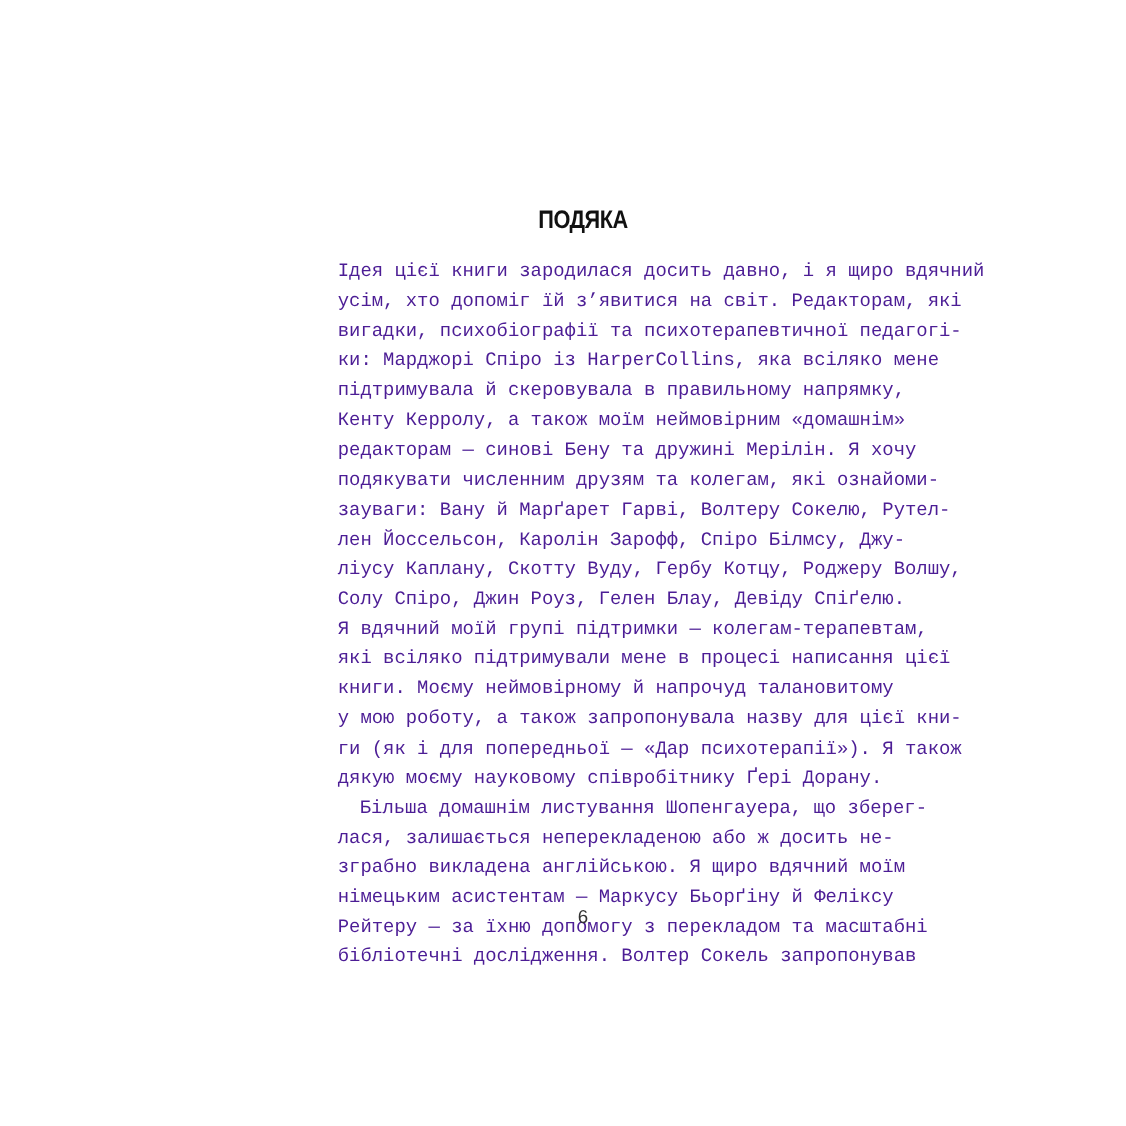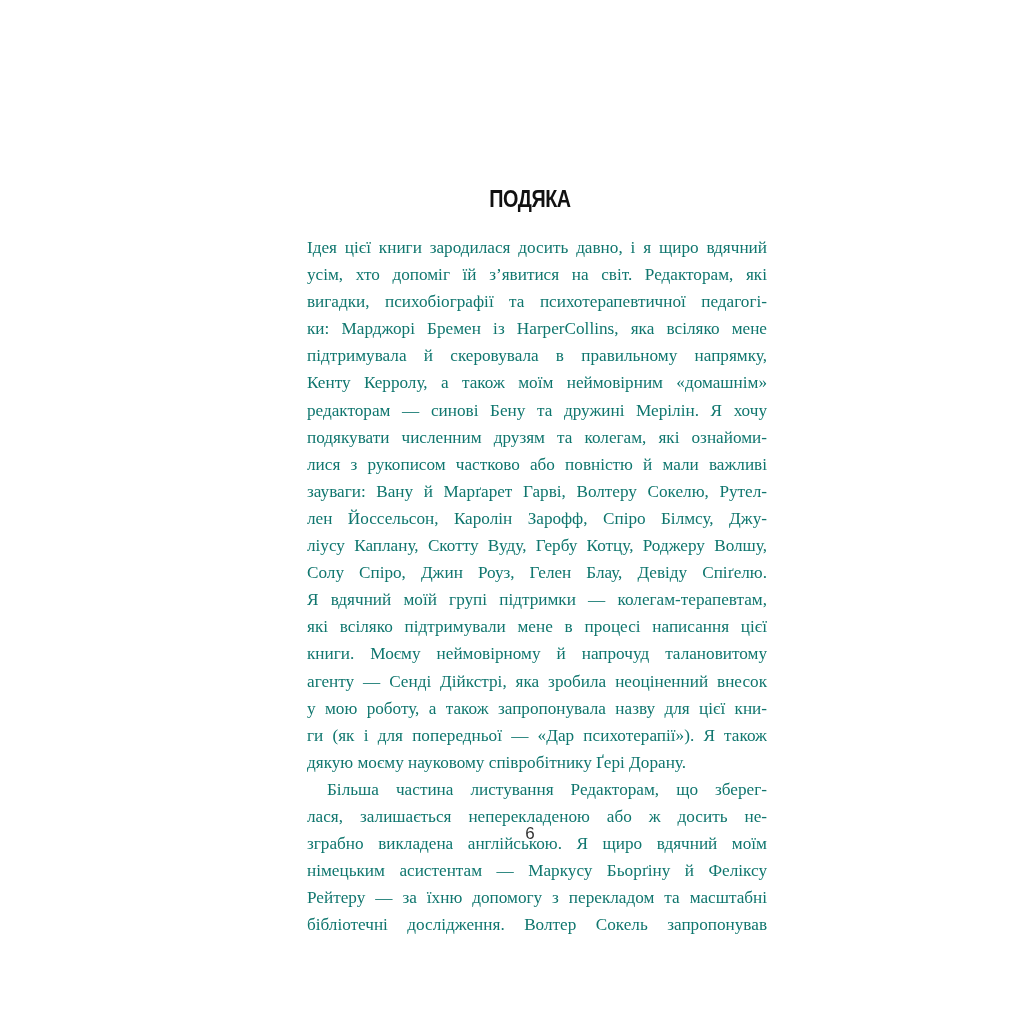--- a/index.html
+++ b/index.html
@@ -5,59 +5,57 @@
   html, body { margin: 0; padding: 0; background: #ffffff; }
   body { width: 1024px; height: 1024px; position: relative; overflow: hidden; }
   .page { position: absolute; left: 0; top: 0; width: 1024px; height: 1024px; background: #ffffff; }
   .title {
     position: absolute; left: 0; top: 186px; width: 1060px; text-align: center;
     font-family: "Liberation Sans", sans-serif; font-weight: bold; font-size: 23px;
     color: #111; letter-spacing: -0.5px; transform: scaleX(0.86); transform-origin: center;
   }
   .body {
     position: absolute; left: 307px; top: 234px; width: 460px;
-    font-family: Liberation Serif, serif; font-size: 17.2px; line-height: 27.1px;
-    color: #0f766e;
+    font-family: Liberation Mono, monospace; font-size: 17.2px; line-height: 27.1px;
+    color: #4c1d95;
   }
   .line { display: block; white-space: nowrap; text-align: justify; text-align-last: justify; height: 27.1px; }
   .line.last { text-align-last: left; }
   .line.indent { padding-left: 20px; }
   .pagenum {
     position: absolute; left: 0; top: 824px; width: 1060px; text-align: center;
     font-family: "Liberation Sans", sans-serif; font-size: 17px; color: #333;
   }
 </style>
 </head>
 <body>
 
 <div class="page">
   <div class="title">ПОДЯКА</div>
 
   <div class="body">
     <span class="line">Ідея цієї книги зародилася досить давно, і я щиро вдячний</span>
     <span class="line">усім, хто допоміг їй з’явитися на світ. Редакторам, які</span>
     <span class="line">вигадки, психобіографії та психотерапевтичної педагогі-</span>
-    <span class="line">ки: Марджорі Бремен із HarperCollins, яка всіляко мене</span>
+    <span class="line">ки: Марджорі Спіро із HarperCollins, яка всіляко мене</span>
     <span class="line">підтримувала й скеровувала в правильному напрямку,</span>
     <span class="line">Кенту Керролу, а також моїм неймовірним «домашнім»</span>
     <span class="line">редакторам — синові Бену та дружині Мерілін. Я хочу</span>
     <span class="line">подякувати численним друзям та колегам, які ознайоми-</span>
-    <span class="line">лися з рукописом частково або повністю й мали важливі</span>
     <span class="line">зауваги: Вану й Марґарет Гарві, Волтеру Сокелю, Рутел-</span>
     <span class="line">лен Йоссельсон, Каролін Зарофф, Спіро Білмсу, Джу-</span>
     <span class="line">ліусу Каплану, Скотту Вуду, Гербу Котцу, Роджеру Волшу,</span>
     <span class="line">Солу Спіро, Джин Роуз, Гелен Блау, Девіду Спіґелю.</span>
     <span class="line">Я вдячний моїй групі підтримки — колегам-терапевтам,</span>
     <span class="line">які всіляко підтримували мене в процесі написання цієї</span>
     <span class="line">книги. Моєму неймовірному й напрочуд талановитому</span>
-    <span class="line">агенту — Сенді Дійкстрі, яка зробила неоціненний внесок</span>
     <span class="line">у мою роботу, а також запропонувала назву для цієї кни-</span>
     <span class="line">ги (як і для попередньої — «Дар психотерапії»). Я також</span>
     <span class="line last">дякую моєму науковому співробітнику Ґері Дорану.</span>
-    <span class="line indent">Більша частина листування Редакторам, що зберег-</span>
+    <span class="line indent">Більша домашнім листування Шопенгауера, що зберег-</span>
     <span class="line">лася, залишається неперекладеною або ж досить не-</span>
     <span class="line">зграбно викладена англійською. Я щиро вдячний моїм</span>
     <span class="line">німецьким асистентам — Маркусу Бьорґіну й Феліксу</span>
     <span class="line">Рейтеру — за їхню допомогу з перекладом та масштабні</span>
     <span class="line">бібліотечні дослідження. Волтер Сокель запропонував</span>
   </div>
 
   <div class="pagenum">6</div>
 </div>
 

